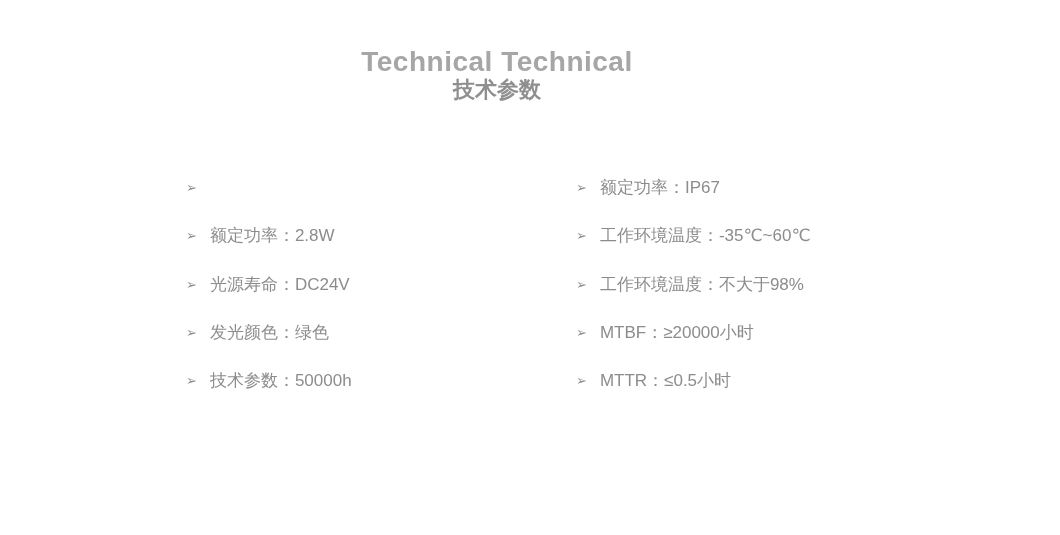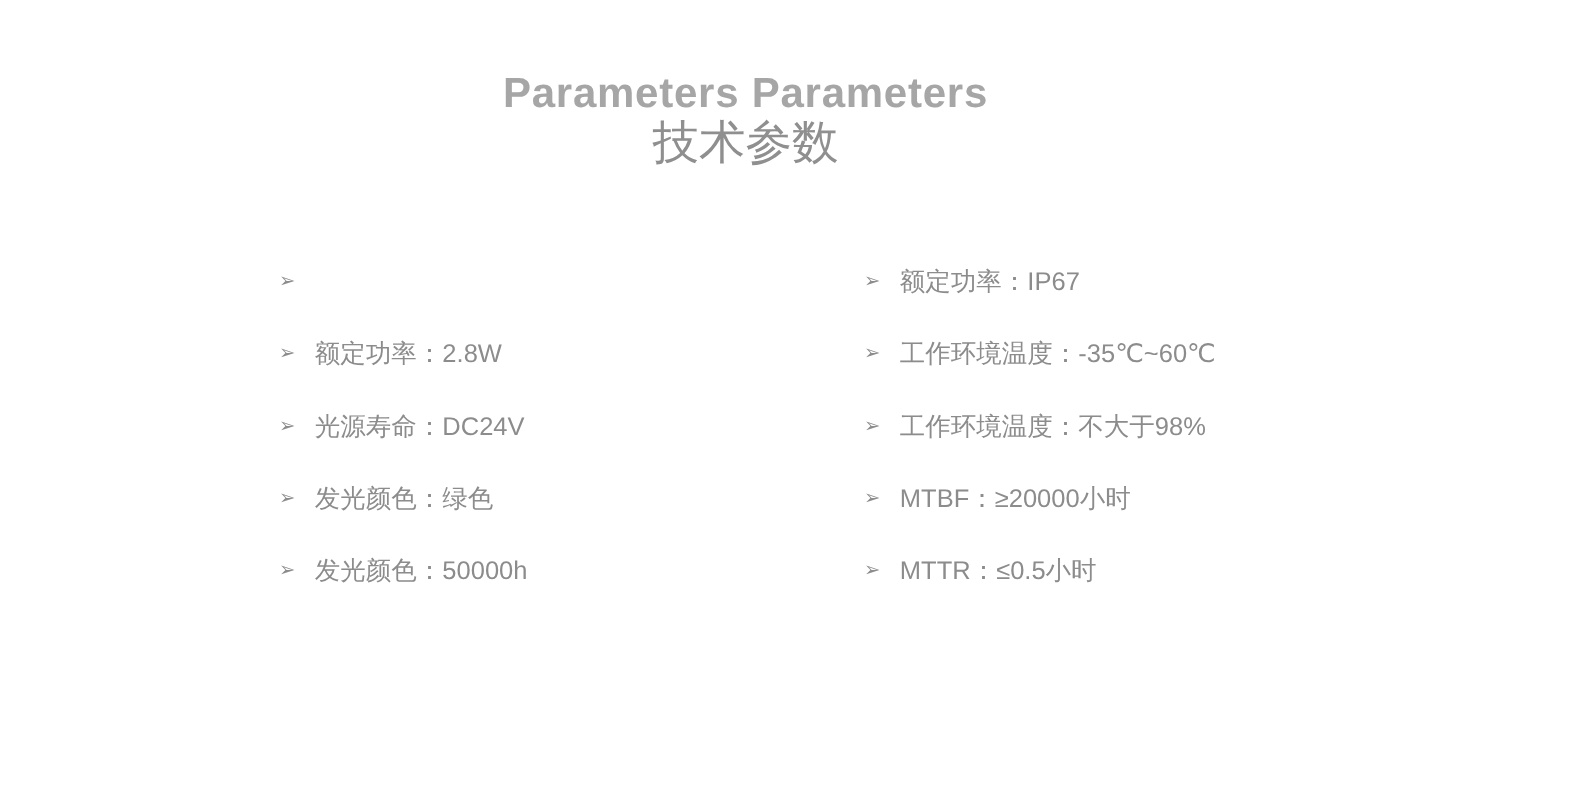--- a/index.html
+++ b/index.html
@@ -25,22 +25,22 @@
   .title-en {
     margin: 0;
     font-size: 28px;
     font-weight: bold;
     line-height: 1.15;
     color: #a6a6a6;
     letter-spacing: 0.5px;
   }
   .title-zh {
     margin: 0;
-    font-size: 31px;
-    font-weight: normal;
+    font-size: 22px;
+    font-weight: bold;
     line-height: 1.12;
     color: #8f8f8f;
   }
   .params {
     position: absolute;
     top: 177px;
     left: 186px;
     display: flex;
     flex-direction: row;
   }
@@ -74,21 +74,21 @@
   .ptext {
     white-space: nowrap;
   }
 </style>
 </head>
 <body>
 
 <div class="slide">
 
   <div class="title-block">
-    <h1 class="title-en">Parameters Parameters</h1>
+    <h1 class="title-en">Technical Technical</h1>
     <h2 class="title-zh">技术参数</h2>
   </div>
 
   <div class="params">
 
     <ul class="param-col left">
       <li class="param">
         <span class="bullet">➢</span>
       </li>
       <li class="param">
@@ -98,21 +98,21 @@
       <li class="param">
         <span class="bullet">➢</span>
         <span class="ptext">光源寿命：DC24V</span>
       </li>
       <li class="param">
         <span class="bullet">➢</span>
         <span class="ptext">发光颜色：绿色</span>
       </li>
       <li class="param">
         <span class="bullet">➢</span>
-        <span class="ptext">发光颜色：50000h</span>
+        <span class="ptext">技术参数：50000h</span>
       </li>
     </ul>
 
     <ul class="param-col right">
       <li class="param">
         <span class="bullet">➢</span>
         <span class="ptext">额定功率：IP67</span>
       </li>
       <li class="param">
         <span class="bullet">➢</span>

